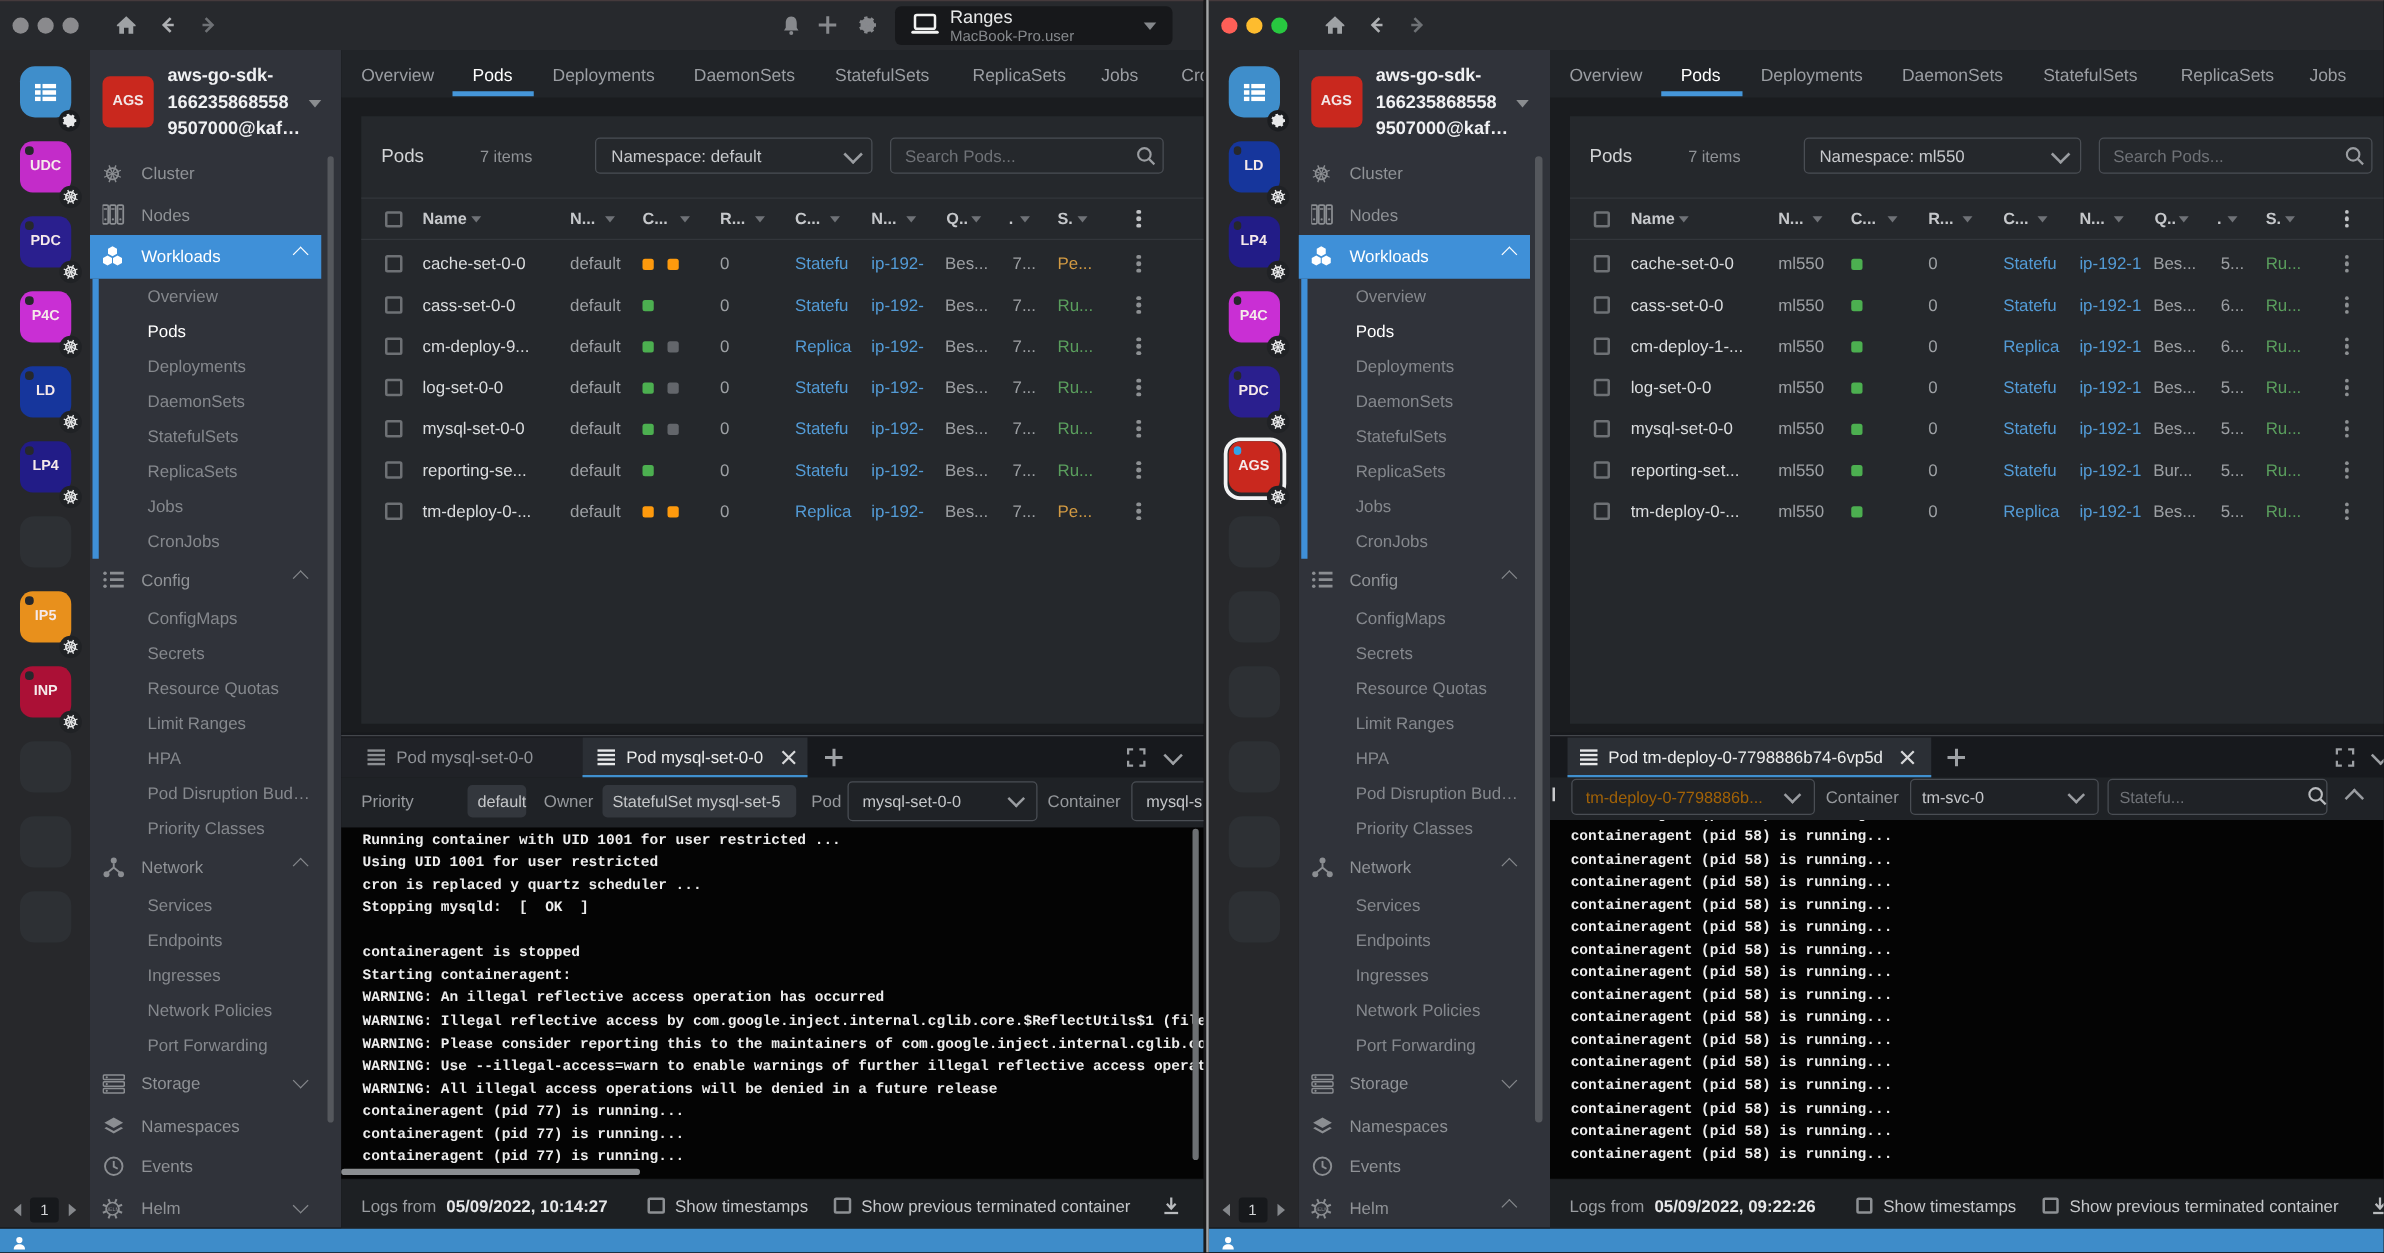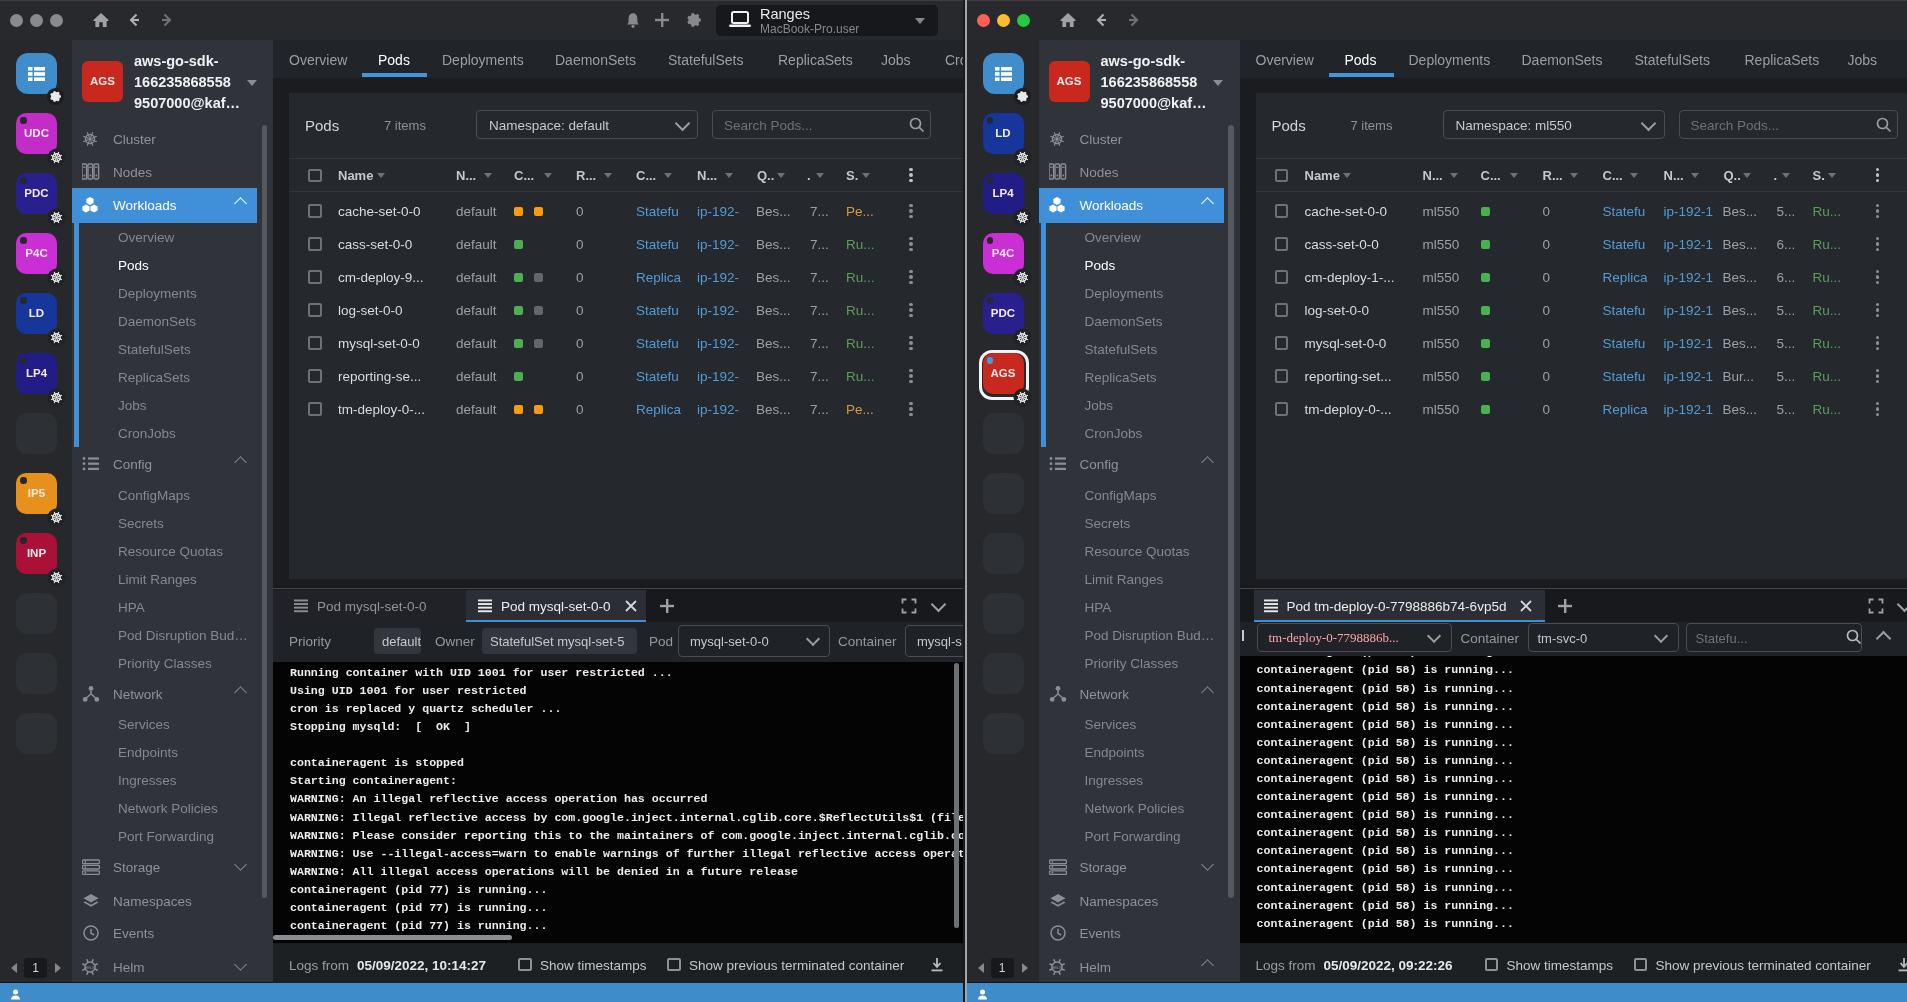--- a/index.html
+++ b/index.html
@@ -927,21 +927,21 @@
             <path d="M1.5 5.5 L1.5 1.5 L5.5 1.5"></path>
             <path d="M10.5 1.5 L14.5 1.5 L14.5 5.5"></path>
             <path d="M14.5 10.5 L14.5 14.5 L10.5 14.5"></path>
             <path d="M5.5 14.5 L1.5 14.5 L1.5 10.5"></path>
           </g>
         </svg>
         <div style="position:absolute;left:932.5px;top:598.5px;width:9px;height:9px;border-right:2px solid #9da0a4;border-bottom:2px solid #9da0a4;transform:rotate(45deg);"></div>
         <div style="position:absolute;left:273px;top:622px;width:690px;height:34px;background:#1f2226;"></div>
         <div style="position:absolute;left:275px;top:630px;width:2.5px;height:11px;background:#c8c9cb;"></div>
         <div style="position:absolute;left:290px;top:623px;width:195px;height:29px;border:1px solid #4a4e54;border-radius:4px;box-sizing:border-box;"></div>
-        <div style="position:absolute;left:302px;top:637.5px;transform:translateY(-50%);font-size:13px;color:#fca5a5;font-weight:400;white-space:pre;font-family:Liberation Serif, serif;">tm-deploy-0-7798886b...</div>
+        <div style="position:absolute;left:302px;top:637.5px;transform:translateY(-50%);font-size:13px;color:#a16207;font-weight:400;white-space:pre;">tm-deploy-0-7798886b...</div>
         <div style="position:absolute;left:462.0px;top:631.0px;width:8px;height:8px;border-right:2px solid #9a9da1;border-bottom:2px solid #9a9da1;transform:rotate(45deg);"></div>
         <div style="position:absolute;left:494px;top:637.5px;transform:translateY(-50%);font-size:13.5px;color:#96999d;font-weight:400;white-space:pre;">Container</div>
         <div style="position:absolute;left:561px;top:623px;width:151px;height:29px;border:1px solid #4a4e54;border-radius:4px;box-sizing:border-box;"></div>
         <div style="position:absolute;left:571px;top:637.5px;transform:translateY(-50%);font-size:13px;color:#c5c7ca;font-weight:400;white-space:pre;">tm-svc-0</div>
         <div style="position:absolute;left:689.0px;top:631.0px;width:8px;height:8px;border-right:2px solid #9a9da1;border-bottom:2px solid #9a9da1;transform:rotate(45deg);"></div>
         <div style="position:absolute;left:719px;top:623px;width:176px;height:29px;border:1px solid #4a4e54;border-radius:4px;box-sizing:border-box;"></div>
         <div style="position:absolute;left:729px;top:637.5px;transform:translateY(-50%);font-size:13px;color:#6f7277;font-weight:400;white-space:pre;">Statefu...</div>
         <svg style="position:absolute;left:878px;top:628px;" width="18" height="18" viewBox="0 0 18 18">
           <circle cx="7.5" cy="7.5" r="5" fill="none" stroke="#b9bbbe" stroke-width="1.7"></circle>
           <line x1="11.3" y1="11.3" x2="15.5" y2="15.5" stroke="#b9bbbe" stroke-width="1.7"></line>

